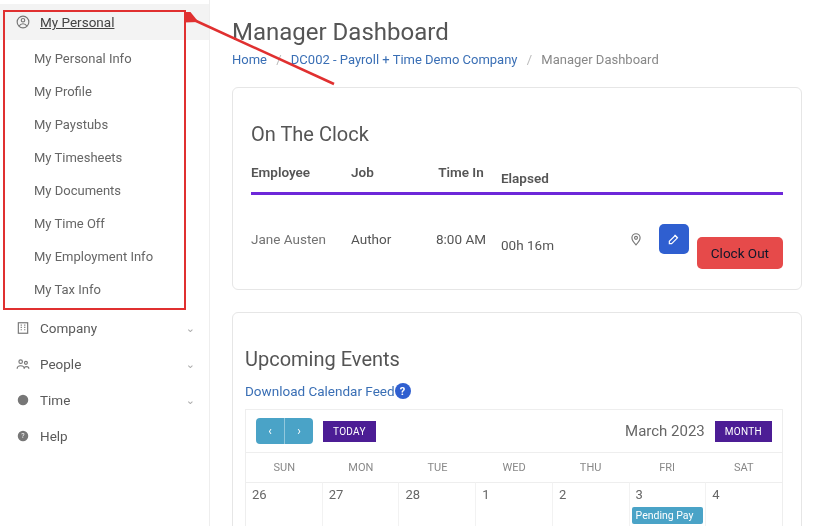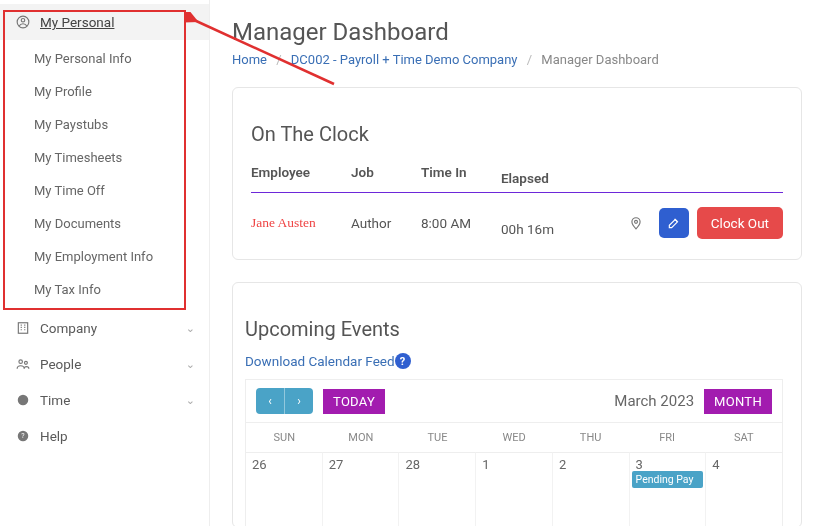--- a/index.html
+++ b/index.html
@@ -16,43 +16,43 @@
   .redbox { position:absolute; top:10px; left:3px; width:183px; height:300px; border:2px solid #e03030; pointer-events:none; z-index:5;}
   .arrow-svg { position:absolute; top:12px; left:184px; width:160px; height:80px; pointer-events:none; z-index:6;}
   .main { flex:1; padding:18px 22px 0 22px; background:#fff; overflow:hidden; }
   h1.page-title { font-size:24px; font-weight:400; color:#555; margin-bottom:6px; }
   .breadcrumb { font-size:13px; color:#888; margin-bottom:20px; }
   .breadcrumb a { color:#3a6fb5; text-decoration:none; cursor:pointer;}
   .breadcrumb .sep { margin:0 6px; color:#bbb;}
   .card { background:#fff; border:1px solid #e6e6e6; border-radius:6px; padding:16px 18px; margin-bottom:22px; }
   .card h2 { font-size:20px; font-weight:400; color:#555; margin-bottom:12px;margin-top:18px;}
   .clock-header,.clock-row { display:flex; align-items:center; }
-  .clock-header { font-weight:600; font-size:13.5px; color:#555; padding-bottom:6px; border-bottom:1px solid #6d28d9; }
+  .clock-header { font-weight:600; font-size:13.5px; color:#555; padding-bottom:6px; border-bottom:3px solid #6d28d9; }
   .clock-row { padding:14px 0 4px; font-size:13.5px;}
-  .col-emp{ width:100px;} .col-job{width:70px;} .col-time{width:80px;} .col-elapsed{flex:1;margin-top:12px;}
+  .col-emp{ width:100px;} .col-job{width:70px;} .col-time{width:80px;text-align:center;} .col-elapsed{flex:1;margin-top:12px;}
   .col-actions{ display:flex; gap:8px; align-items:center;}
-  .emp-link{ color:#ef4444; cursor:pointer;font-family:Liberation Serif, serif;}
+  .emp-link{ color:#737373; cursor:pointer;}
   .icon-btn { width:30px; height:30px; border-radius:5px; display:inline-flex; align-items:center; justify-content:center; cursor:pointer;}
   .icon-btn.plain{ background:transparent; color:#777;}
   .icon-btn.blue{ background:#2f5fd0; color:#fff;}
-  .btn-danger{ background:#e64a4a; color:#ffffff; padding:8px 14px; border-radius:5px; font-size:13.5px; cursor:pointer; }
+  .btn-danger{ background:#e64a4a; color:#0f172a; padding:8px 14px; border-radius:5px; font-size:13.5px; cursor:pointer;margin-top:28px; }
   .link-blue{ color:#3a6fb5; font-size:13.5px; cursor:pointer; display:inline-flex; align-items:center; }
   .help-dot{ width:16px;height:16px;border-radius:50%;background:#2f5fd0;color:#fff;font-size:11px;font-weight:700;display:inline-flex;align-items:center;justify-content:center;}
   .calendar{ margin-top:10px; border:1px solid #eee;}
   .cal-toolbar{ display:flex; align-items:center; padding:8px 10px; gap:10px;}
   .nav-btns{ display:flex; background:#4aa3c7; border-radius:4px; overflow:hidden;}
   .nav-btn{ width:28px; height:26px; display:inline-flex; align-items:center; justify-content:center; color:#fff; cursor:pointer; font-size:12px;}
   .nav-sep{ width:1px; background:rgba(255,255,255,0.4);}
-  .pill{ background:#a21caf; color:#fff; padding:5px 10px; font-size:13px; border-radius:0; cursor:pointer; letter-spacing:.3px;}
+  .pill{ background:#4c1d95; color:#fff; padding:5px 10px; font-size:10px; border-radius:0; cursor:pointer; letter-spacing:.3px;}
   .cal-title{ flex:1; text-align:right; font-size:15px; color:#666;}
   .cal-head,.cal-row{ display:flex;}
   .cal-head .cell{ flex:1; text-align:center; font-size:11px; color:#888; padding:8px 0; border-top:1px solid #eee;}
   .cal-row .cell{ flex:1; min-height:74px; border-top:1px solid #eee; border-left:1px solid #f2f2f2; font-size:13px; color:#666; padding:4px 6px; position:relative;}
   .cal-row .cell:first-child{border-left:none;}
-  .event-pill{ position:absolute; top:18px; left:2px; right:2px; background:#4aa3c7; color:#fff; font-size:10.5px; padding:2px 4px; border-radius:2px; overflow:hidden; white-space:nowrap;}
+  .event-pill{ position:absolute; top:24px; left:2px; right:2px; background:#4aa3c7; color:#fff; font-size:10.5px; padding:2px 4px; border-radius:2px; overflow:hidden; white-space:nowrap;}
 </style>
 </head>
 <body>
 
 <div class="layout">
   <div class="sidebar">
     <div class="side-section-header active">
       <span class="icon">
         <svg width="14" height="14" viewBox="0 0 24 24" fill="none" stroke="currentColor" stroke-width="2">
             <circle cx="12" cy="12" r="10"></circle>
@@ -61,22 +61,22 @@
           </svg>
       </span>
       <span class="lbl">My Personal</span>
       <span class="chev">⌃</span>
     </div>
     <div class="sub-items">
       <div class="sub-item">My Personal Info</div>
       <div class="sub-item">My Profile</div>
       <div class="sub-item">My Paystubs</div>
       <div class="sub-item">My Timesheets</div>
+      <div class="sub-item">My Documents</div>
       <div class="sub-item">My Time Off</div>
-      <div class="sub-item">My Documents</div>
       <div class="sub-item">My Employment Info</div>
       <div class="sub-item">My Tax Info</div>
     </div>
 
     <div class="side-section-header">
       <span class="icon">
         <svg width="14" height="14" viewBox="0 0 24 24" fill="none" stroke="currentColor" stroke-width="2">
             <rect x="4" y="3" width="16" height="18"></rect>
             <path d="M8 7h2M14 7h2M8 11h2M14 11h2M8 15h2M14 15h2"></path>
           </svg>

